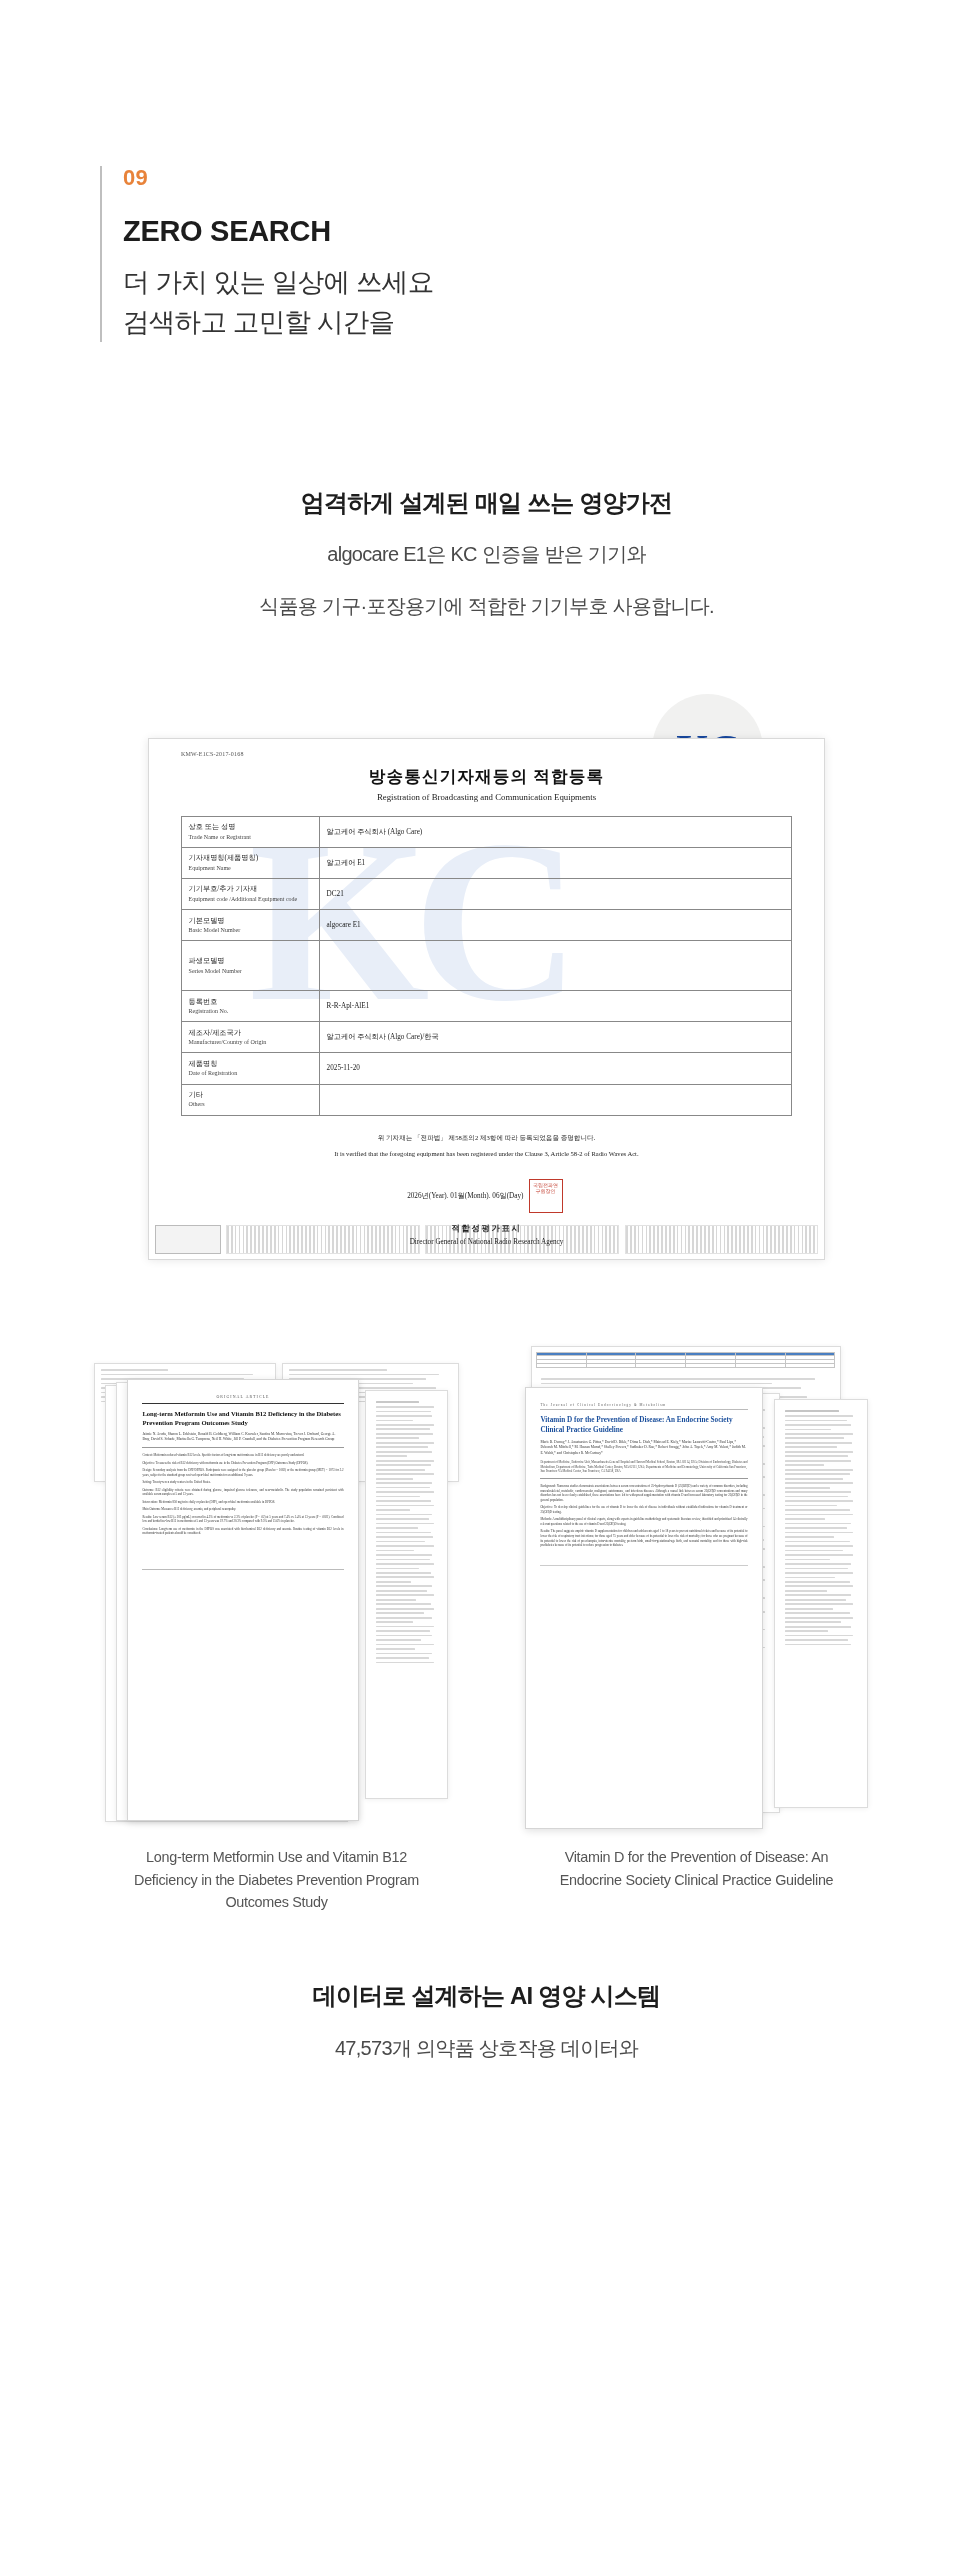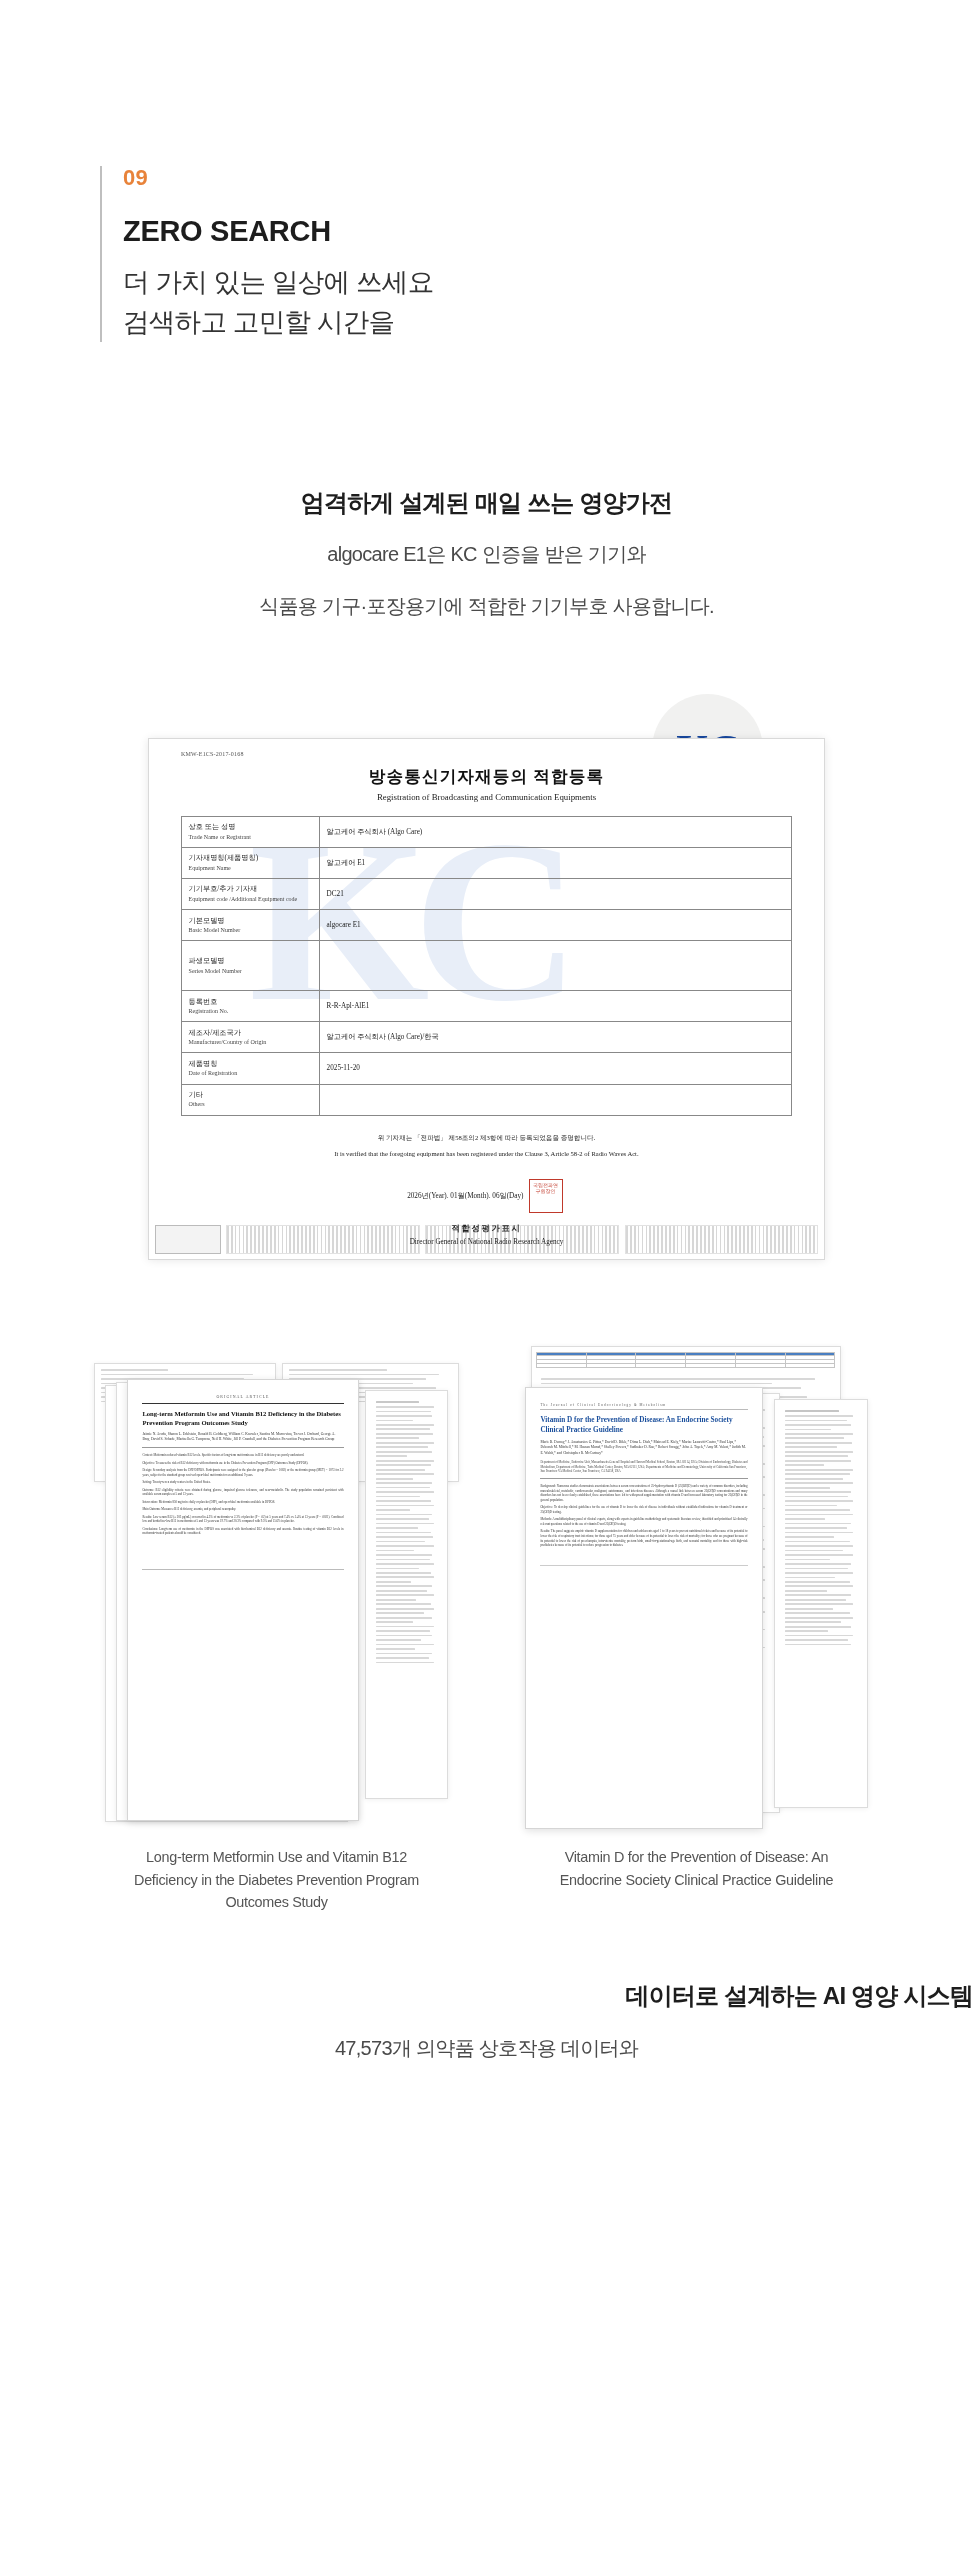--- a/index.html
+++ b/index.html
@@ -363,21 +363,20 @@
     margin-top: 66px;
     text-align: center;
     padding-bottom: 138px;
   }
   .bottom-main {
     font-size: 24px;
     font-weight: 700;
     color: #1d1d1d;
     letter-spacing: -0.8px;
     line-height: 1.4;
-    text-align: right;
   }
   .bottom-sub {
     margin-top: 19px;
     font-size: 20px;
     font-weight: 400;
     color: #4a4a4a;
     letter-spacing: -0.7px;
     line-height: 1.62;
   }
 </style>

